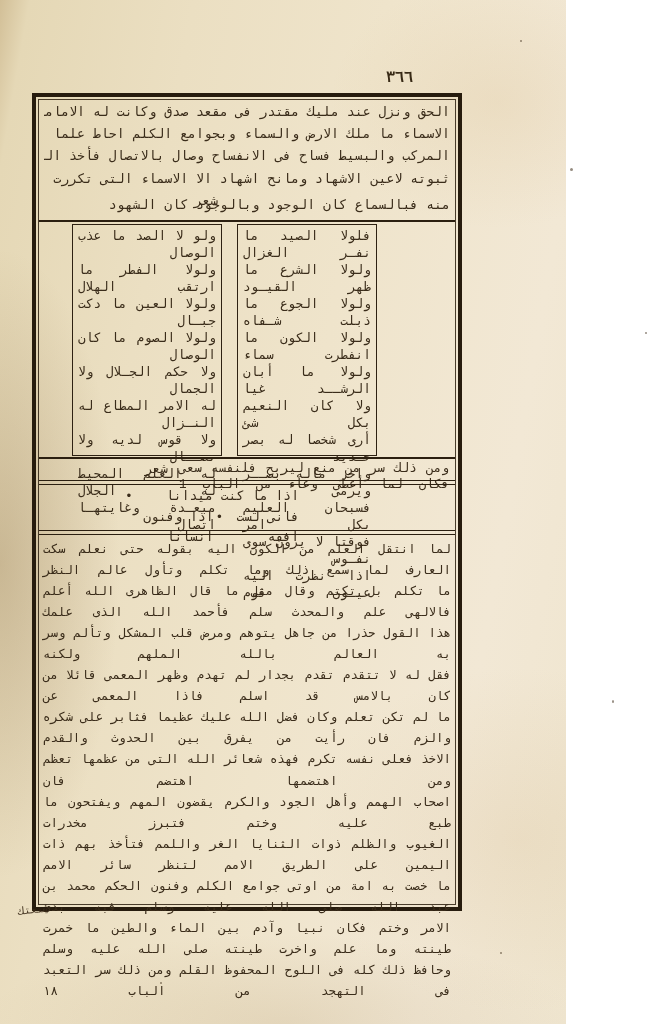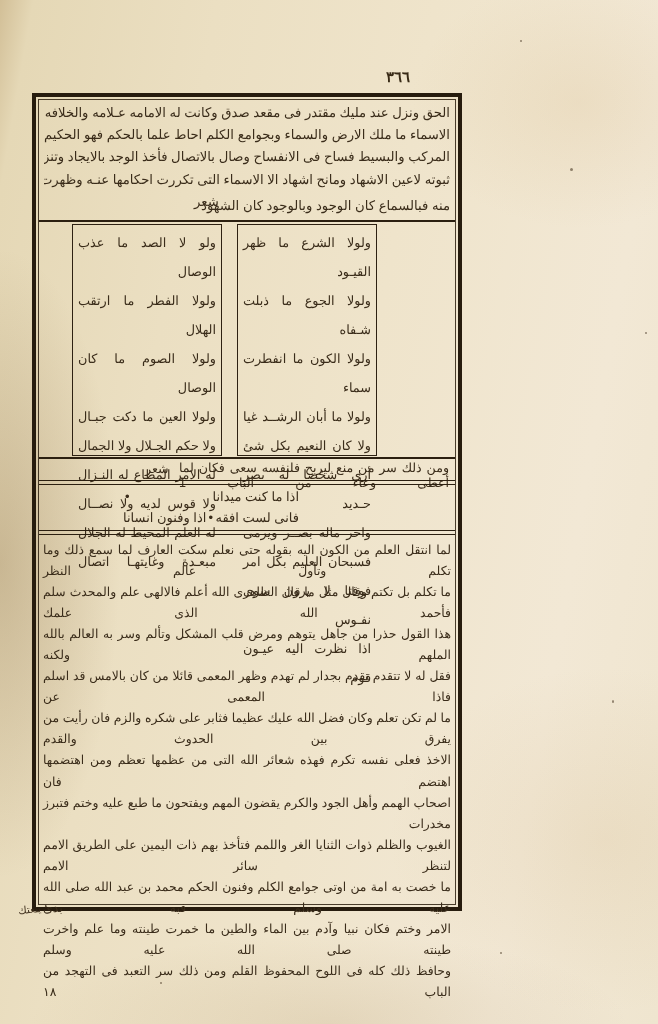--- a/index.html
+++ b/index.html
@@ -1,18 +1,18 @@
 <!DOCTYPE html>
 <html lang="ar"><head>
 <meta charset="utf-8">
 <style>
   html,body{margin:0;padding:0;width:658px;height:1024px;overflow:hidden;}
   .page{
-    position:relative;width:658px;height:1024px;
-    font-family:Liberation Sans, sans-serif;
+    position:relative;width:566px;height:1024px;
+    font-family:Liberation Mono, monospace;
     background:
       radial-gradient(ellipse 240px 180px at 88% 10%, rgba(214,186,138,.22), transparent 70%),
       radial-gradient(ellipse 300px 240px at 92% 82%, rgba(205,175,125,.18), transparent 72%),
       radial-gradient(ellipse 160px 420px at 0% 55%, rgba(130,100,55,.30), transparent 75%),
       radial-gradient(ellipse 400px 120px at 50% 100%, rgba(160,130,80,.16), transparent 75%),
       linear-gradient(100deg,#d2bf97 0%,#e5d8b6 4%,#ebdfc2 26%,#efe4cb 52%,#f2e8d5 80%,#efe5cf 100%);
     color:#3a2c1a;
   }
   .page-number{position:absolute;left:386px;top:68px;font-size:15px;font-weight:bold;letter-spacing:2px;color:#382a16;direction:rtl;}
   .frame{position:absolute;left:32px;top:93px;width:430px;height:818px;border:4px solid #271c0e;box-sizing:border-box;}
@@ -22,21 +22,21 @@
   .header-block{position:absolute;top:2px;left:5px;right:5px;font-size:13.2px;line-height:22.2px;}
   .header-line{white-space:nowrap;overflow:hidden;}
   .header-last{position:relative;height:22.2px;}
   .header-last .sentence{position:absolute;right:0;top:4px;white-space:nowrap;}
   .header-last .marker{position:absolute;left:150px;top:0;}
   .rule{position:absolute;left:0;right:0;height:2px;background:#2b1f10;}
   .rule-double{position:absolute;left:0;right:0;height:5px;border-top:1.6px solid #2b1f10;border-bottom:1.2px solid #2b1f10;box-sizing:border-box;}
   .verse-box{position:absolute;top:124px;height:232px;border:1.4px solid #2e2112;box-sizing:border-box;padding:3px 5px;}
   .verse-box-left{left:33px;width:150px;}
   .verse-box-right{left:198px;width:140px;}
-  .verse-line{line-height:29px;font-size:12.8px;white-space:nowrap;}
+  .verse-line{line-height:17px;font-size:12.8px;white-space:nowrap;}
   .verse-box .just{white-space:normal;}
   .chapter-line{position:absolute;top:360px;left:0;right:0;height:20px;font-size:12.6px;}
   .chapter-text{position:absolute;right:6px;left:140px;top:0;}
   .chapter-marker{position:absolute;left:106px;top:1px;}
   .couplets{position:absolute;top:387px;left:84px;width:176px;font-size:13px;}
   .couplet{display:flex;justify-content:space-between;direction:rtl;line-height:20.5px;}
   .couplet .sep{padding:0 2px;}
   .body-block{position:absolute;top:440px;left:4px;right:4px;font-size:12.4px;}
   .body-line{line-height:21.05px;}
   .catchword{position:absolute;left:18px;top:903px;font-size:10.5px;color:rgba(56,40,22,.92);transform:rotate(-6deg);direction:rtl;}
@@ -59,37 +59,38 @@
         <div class="header-line just">ثبوته لاعين الاشهاد ومانح اشهاد الا الاسماء التى تكررت احكامها عنـه وظهرت آثارها به</div>
         <div class="header-last">
           <span class="sentence">منه فبالسماع كان الوجود وبالوجود كان الشهود</span>
           <span class="marker">شعر</span>
         </div>
       </div>
 
       <div class="rule" style="top:120px;"></div>
 
       <div class="verse-box verse-box-right ar">
+        <div class="verse-line just">فلولا الصيد ما نفـر الغزال</div>
         <div class="verse-line just">ولولا الشرع ما ظهر القيـود</div>
         <div class="verse-line just">ولولا الجوع ما ذبلت شـفاه</div>
         <div class="verse-line just">ولولا الكون ما انفطرت سماء</div>
         <div class="verse-line just">ولولا ما أبان الرشــد غيا</div>
         <div class="verse-line just">ولا كان النعيم بكل شئ</div>
         <div class="verse-line just">أرى شخصا له بصر حـديد</div>
         <div class="verse-line just">واخر ماله بصــر ويرمى</div>
         <div class="verse-line just">فسبحان العليم بكل امر</div>
         <div class="verse-line just">فوقتا لا يرون سوى نفـوس</div>
         <div class="verse-line just">اذا نظرت اليه عيـون قوم</div>
       </div>
 
       <div class="verse-box verse-box-left ar">
         <div class="verse-line just">ولو لا الصد ما عذب الوصال</div>
         <div class="verse-line just">ولولا الفطر ما ارتقب الهلال</div>
+        <div class="verse-line just">ولولا العين ما دكت جبـال</div>
         <div class="verse-line just">ولولا الصوم ما كان الوصال</div>
-        <div class="verse-line just">ولولا العين ما دكت جبـال</div>
         <div class="verse-line just">ولا حكم الجـلال ولا الجمال</div>
         <div class="verse-line just">له الامر المطاع له النـزال</div>
         <div class="verse-line just">ولا قوس لديه ولا نصــال</div>
         <div class="verse-line just">له العلم المحيط له الجلال</div>
         <div class="verse-line just">مبعـدة وغايتهـا اتصال</div>
       </div>
 
       <div class="rule" style="top:357px;"></div>
 
       <div class="chapter-line ar">

